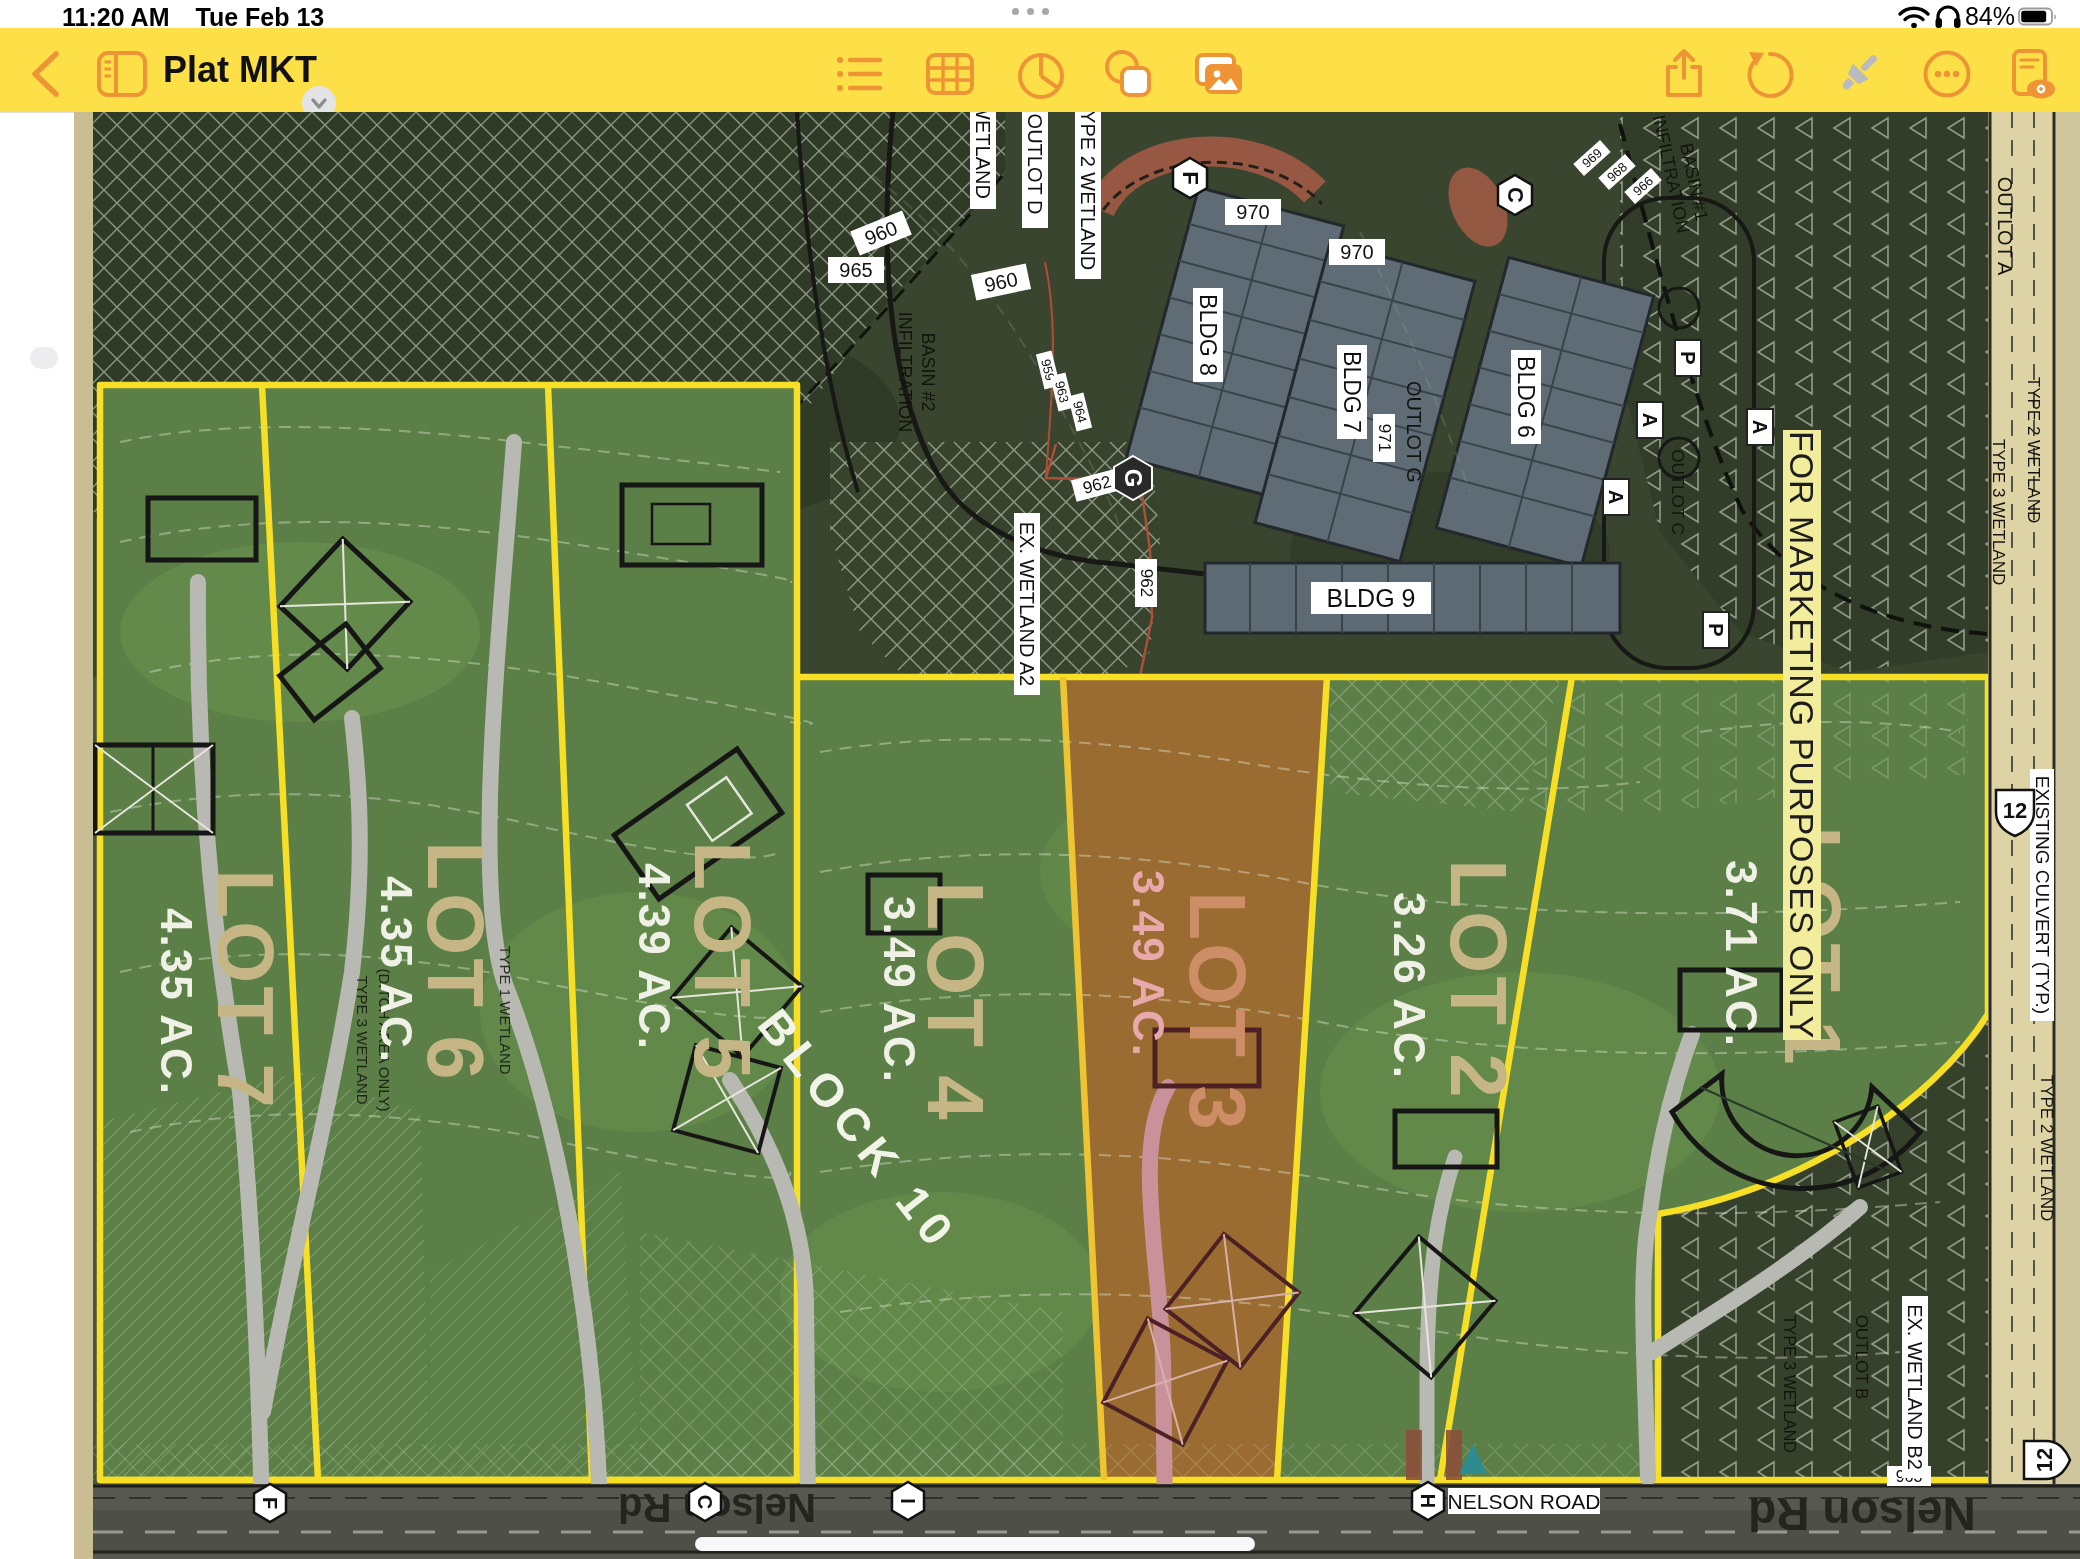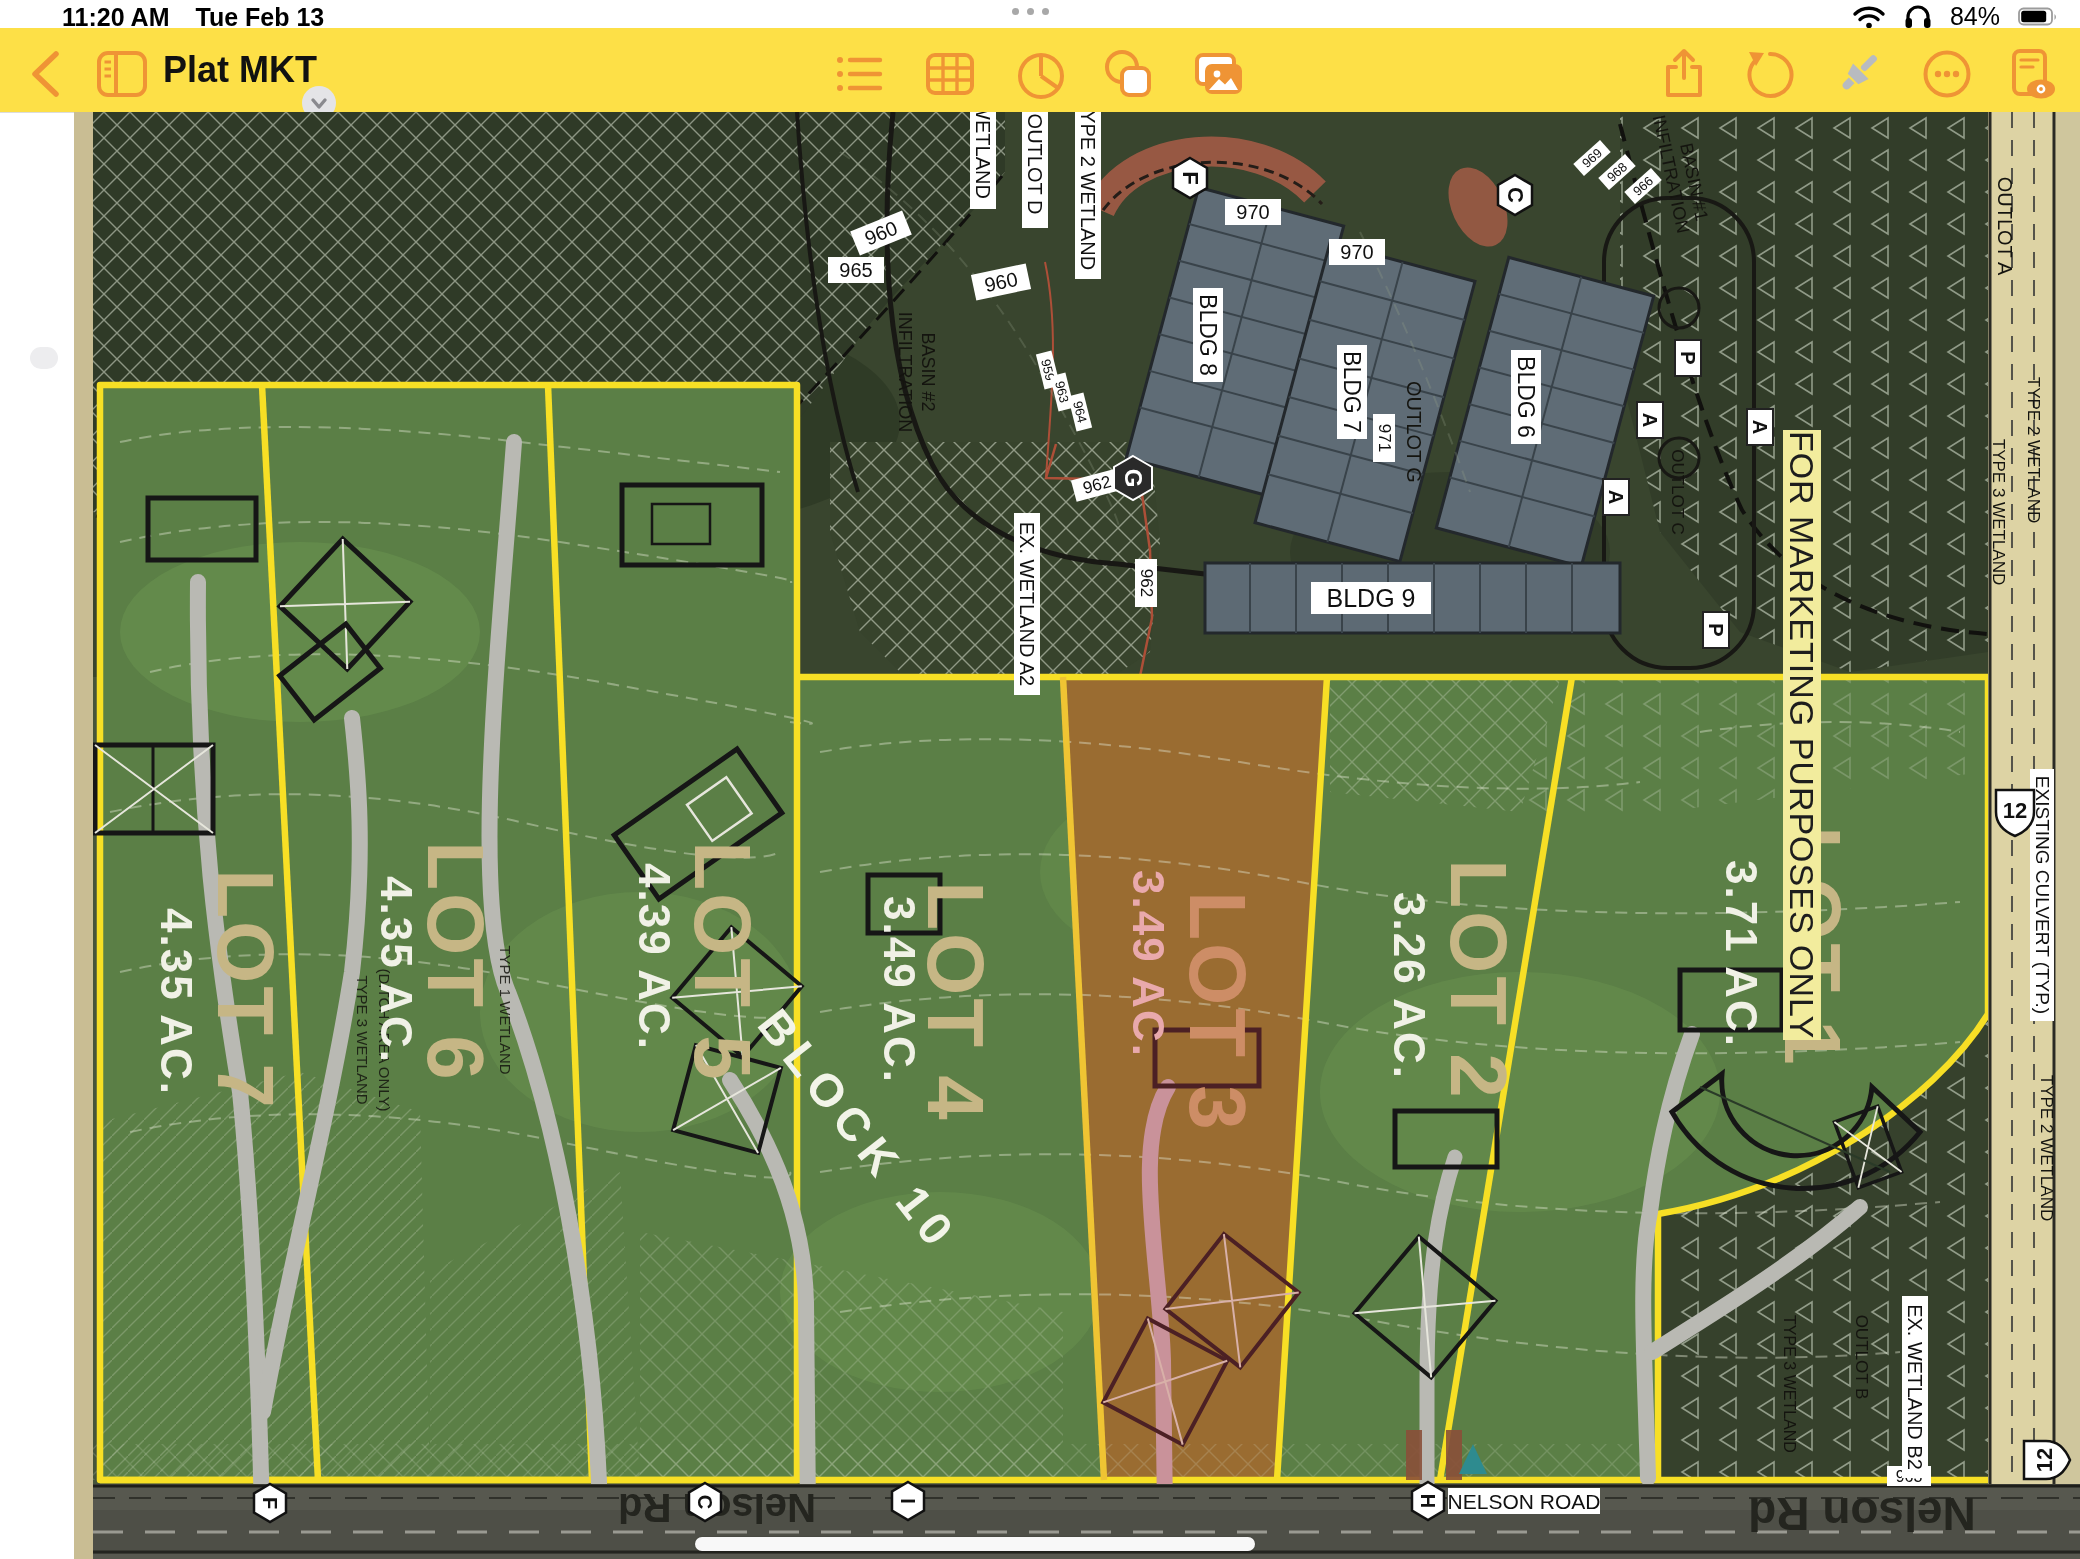--- a/index.html
+++ b/index.html
@@ -3,21 +3,21 @@
 <meta charset="utf-8">
 <style>
   html,body{margin:0;padding:0;}
   body{width:2080px;height:1559px;position:relative;background:#ffffff;overflow:hidden;
        font-family:"Liberation Sans",sans-serif;-webkit-font-smoothing:antialiased;}
   .statusbar{position:absolute;top:0;left:0;width:2080px;height:28px;background:#fff;}
   .sb-left{position:absolute;left:38px;top:3px;font-size:25px;font-weight:700;color:#000;margin-left:24px;}
   .sb-left .date{font-weight:700;margin-left:26px;}
   .sb-dots{position:absolute;left:1012px;top:8px;display:flex;gap:8px;}
   .sb-dots i{width:7px;height:7px;border-radius:50%;background:#a8a8a8;display:block;}
-  .sb-right{position:absolute;right:22px;top:2px;display:flex;align-items:center;gap:18px;}
+  .sb-right{position:absolute;right:22px;top:2px;display:flex;align-items:center;gap:3px;}
   .sb-right .pct{font-size:25px;font-weight:500;color:#000;}
   .toolbar{position:absolute;top:28px;left:0;width:2080px;height:84px;background:#fde047;}
   .tb-icon{position:absolute;width:56px;height:56px;top:18px;}
   .doc-title{position:absolute;left:163px;top:0;height:84px;line-height:84px;font-size:36px;font-weight:700;color:#111;}
   .title-chev{position:absolute;left:302px;top:58px;width:34px;height:34px;border-radius:50%;background:#e4e4e7;}
   .map-wrap{position:absolute;top:112px;left:0;width:2080px;height:1447px;background:#fff;}
   .margin-pill{position:absolute;left:30px;top:235px;width:28px;height:22px;border-radius:11px;background:#ededef;}
   .home-indicator{position:absolute;left:695px;top:1537px;width:560px;height:14px;border-radius:8px;background:rgba(255,255,255,0.96);box-shadow:0 0 2px rgba(0,0,0,.25);}
   svg text{font-family:"Liberation Sans",sans-serif;}
   .lbl{fill:#101010;}

